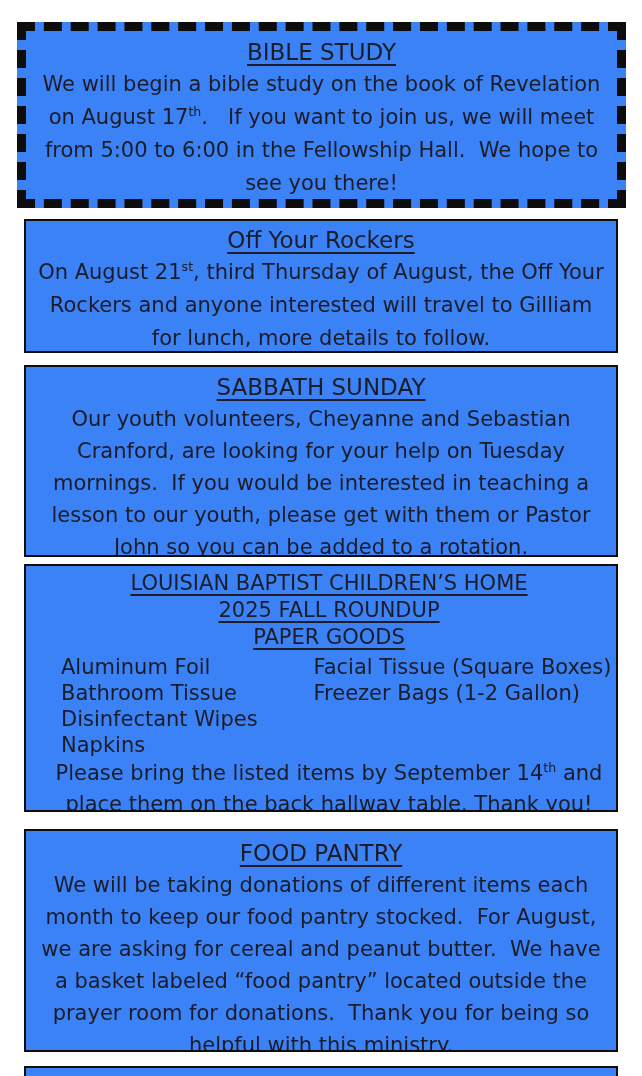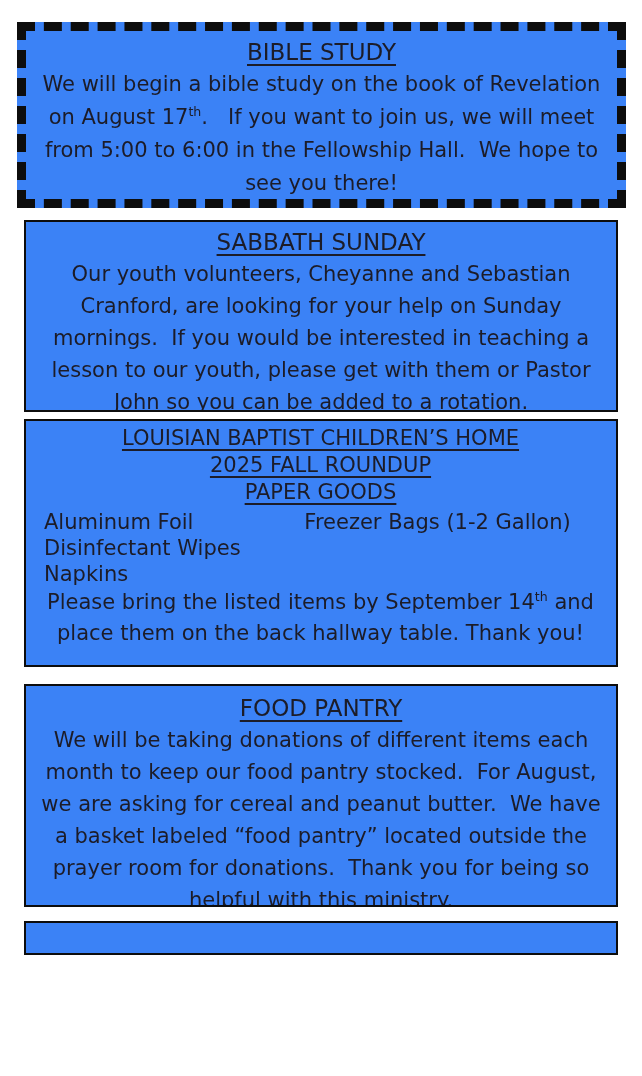--- a/index.html
+++ b/index.html
@@ -26,21 +26,21 @@
     background: #3b82f6;
   }
   .box-dashed {
     margin-left: 17px;
     width: 609px;
     border: 9px dashed #0d0d0d;
   }
   .b1 { height: 186px; margin-top: 22px; padding: 6px 10px 0 10px; }
   .b2 { height: 134px; margin-top: 11px; padding: 4px 8px 0 8px; }
   .b3 { height: 192px; margin-top: 12px; padding: 5px 6px 0 6px; }
-  .b4 { height: 248px; margin-top: 7px;  padding: 4px 6px 0 5px; }
+  .b4 { height: 248px; margin-top: 7px;  padding: 4px 6px 0 22px; }
   .b5 { height: 223px; margin-top: 17px; padding: 7px 6px 0 6px; }
   .b6 { height: 34px;  margin-top: 14px; }
   .title {
     margin: 0;
     font-size: 23px;
     font-weight: 400;
     line-height: 31px;
     text-decoration: underline;
     text-decoration-thickness: 2px;
     text-underline-offset: 4px;
@@ -83,37 +83,43 @@
 </head>
 <body>
 
 <div class="page">
 
   <section class="box box-dashed b1">
     <h2 class="title">BIBLE STUDY</h2>
     <p class="body"><span>We will begin a bible study on the book of Revelation on August 17</span><sup class="sup">th</sup><span>.   If you want to join us, we will meet from 5:00 to 6:00 in the Fellowship Hall.  We hope to see you there!</span></p>
   </section>
 
+  <section class="box b2">
+    <h2 class="title">Off Your Rockers</h2>
+    <p class="body"><span>On August 21</span><sup class="sup">st</sup><span>, third Thursday of August, the Off Your Rockers and anyone interested will travel to Gilliam for lunch, more details to follow.</span></p>
+  </section>
 
   <section class="box b3">
     <h2 class="title">SABBATH SUNDAY</h2>
-    <p class="body">Our youth volunteers, Cheyanne and Sebastian Cranford, are looking for your help on Sunday mornings.  If you would be interested in teaching a lesson to our youth, please get with them or Pastor John so you can be added to a rotation.</p>
+    <p class="body">Our youth volunteers, Cheyanne and Sebastian Cranford, are looking for your help on Tuesday mornings.  If you would be interested in teaching a lesson to our youth, please get with them or Pastor John so you can be added to a rotation.</p>
   </section>
 
   <section class="box b4">
     <h2 class="title title-sm">LOUISIAN BAPTIST CHILDREN’S HOME</h2>
     <h2 class="title title-sm">2025 FALL ROUNDUP</h2>
     <h2 class="title title-sm">PAPER GOODS</h2>
     <div class="items">
       <div class="col-left">
         <div class="item">Aluminum Foil</div>
+        <div class="item">Bathroom Tissue</div>
         <div class="item">Disinfectant Wipes</div>
         <div class="item">Napkins</div>
       </div>
       <div class="col-right">
+        <div class="item">Facial Tissue (Square Boxes)</div>
         <div class="item">Freezer Bags (1-2 Gallon)</div>
       </div>
     </div>
     <p class="note"><span>Please bring the listed items by September 14</span><sup class="sup">th</sup><span> and place them on the back hallway table. Thank you!</span></p>
   </section>
 
   <section class="box b5">
     <h2 class="title">FOOD PANTRY</h2>
     <p class="body">We will be taking donations of different items each month to keep our food pantry stocked.  For August, we are asking for cereal and peanut butter.  We have a basket labeled “food pantry” located outside the prayer room for donations.  Thank you for being so helpful with this ministry.</p>
   </section>

